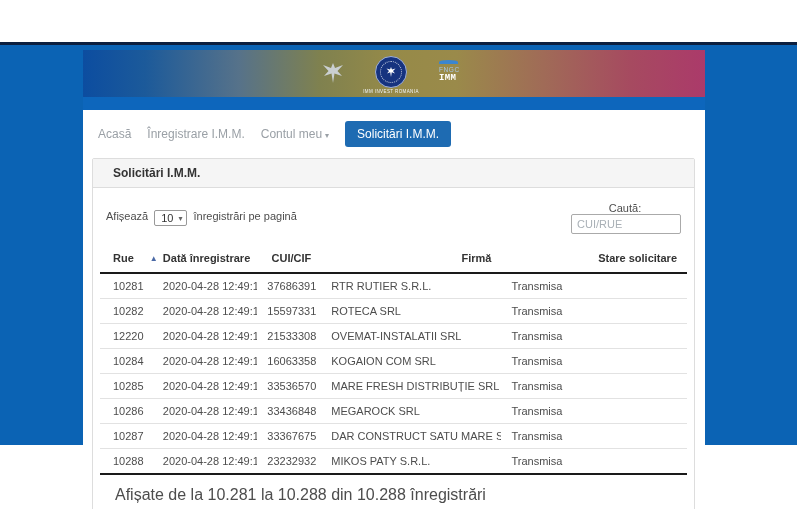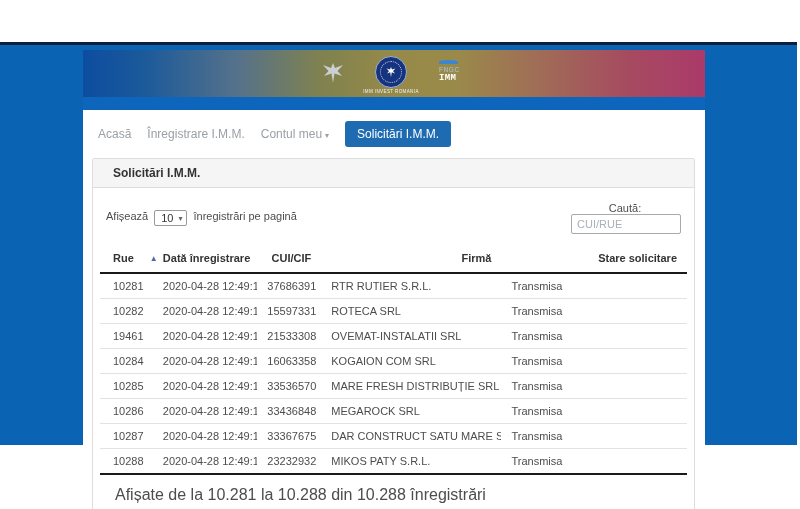--- a/index.html
+++ b/index.html
@@ -158,21 +158,21 @@
 
               <tr>
                 <td class="first">10282</td>
                 <td>2020-04-28 12:49:11</td>
                 <td>15597331</td>
                 <td>ROTECA SRL</td>
                 <td>Transmisa</td>
               </tr>
 
               <tr>
-                <td class="first">19461</td>
+                <td class="first">12220</td>
                 <td>2020-04-28 12:49:12</td>
                 <td>21533308</td>
                 <td>OVEMAT-INSTALATII SRL</td>
                 <td>Transmisa</td>
               </tr>
 
               <tr>
                 <td class="first">10284</td>
                 <td>2020-04-28 12:49:14</td>
                 <td>16063358</td>

